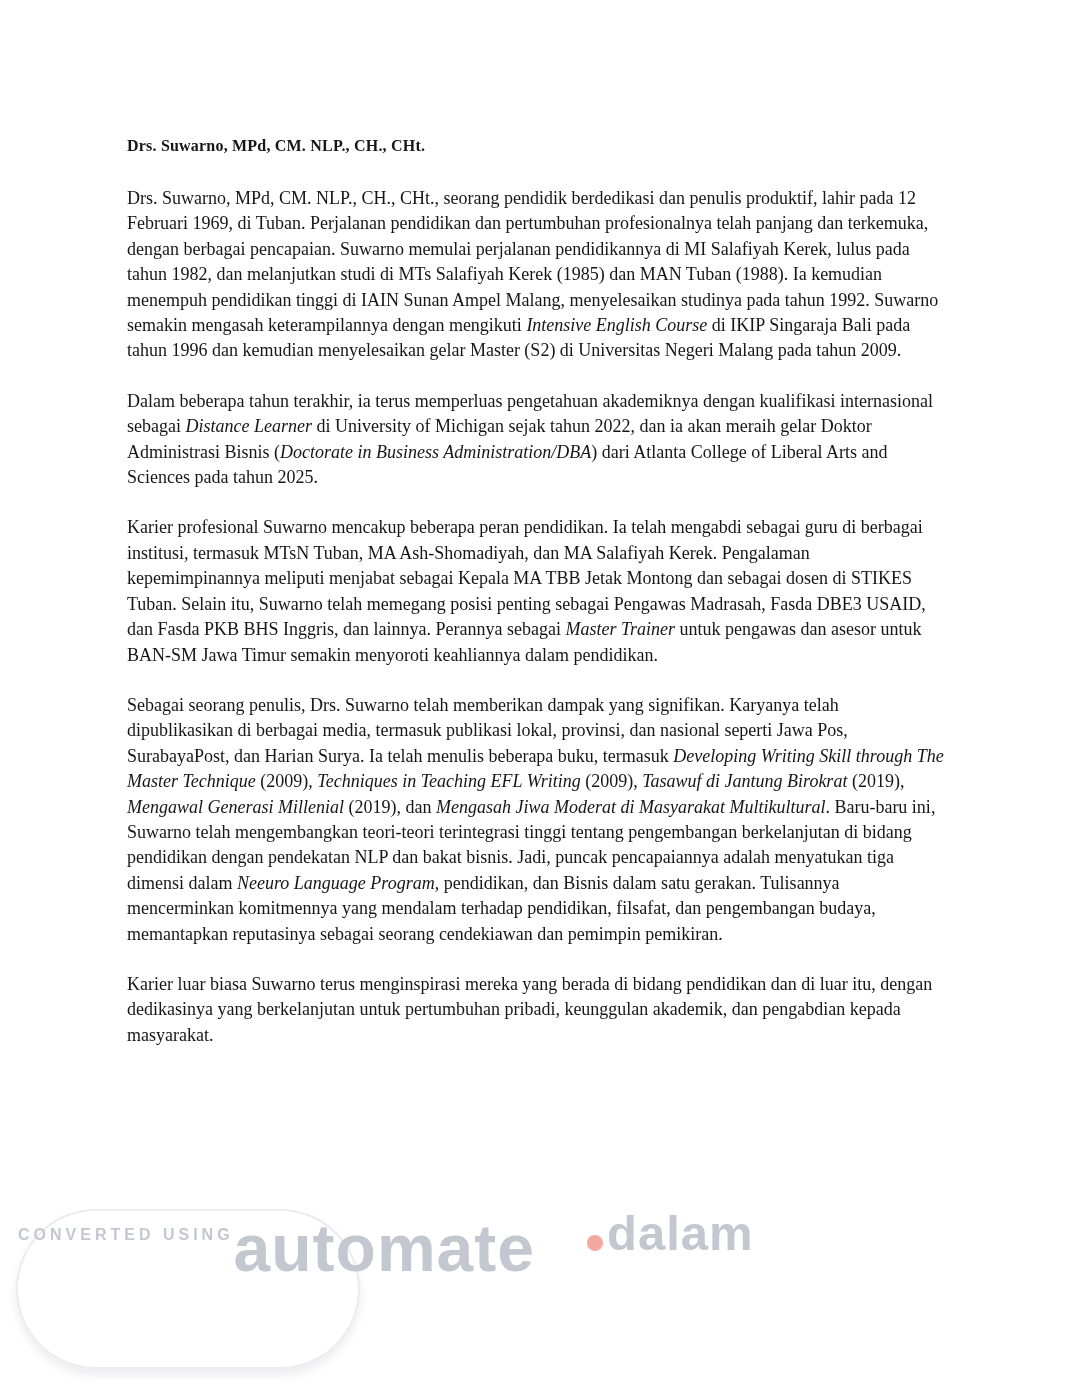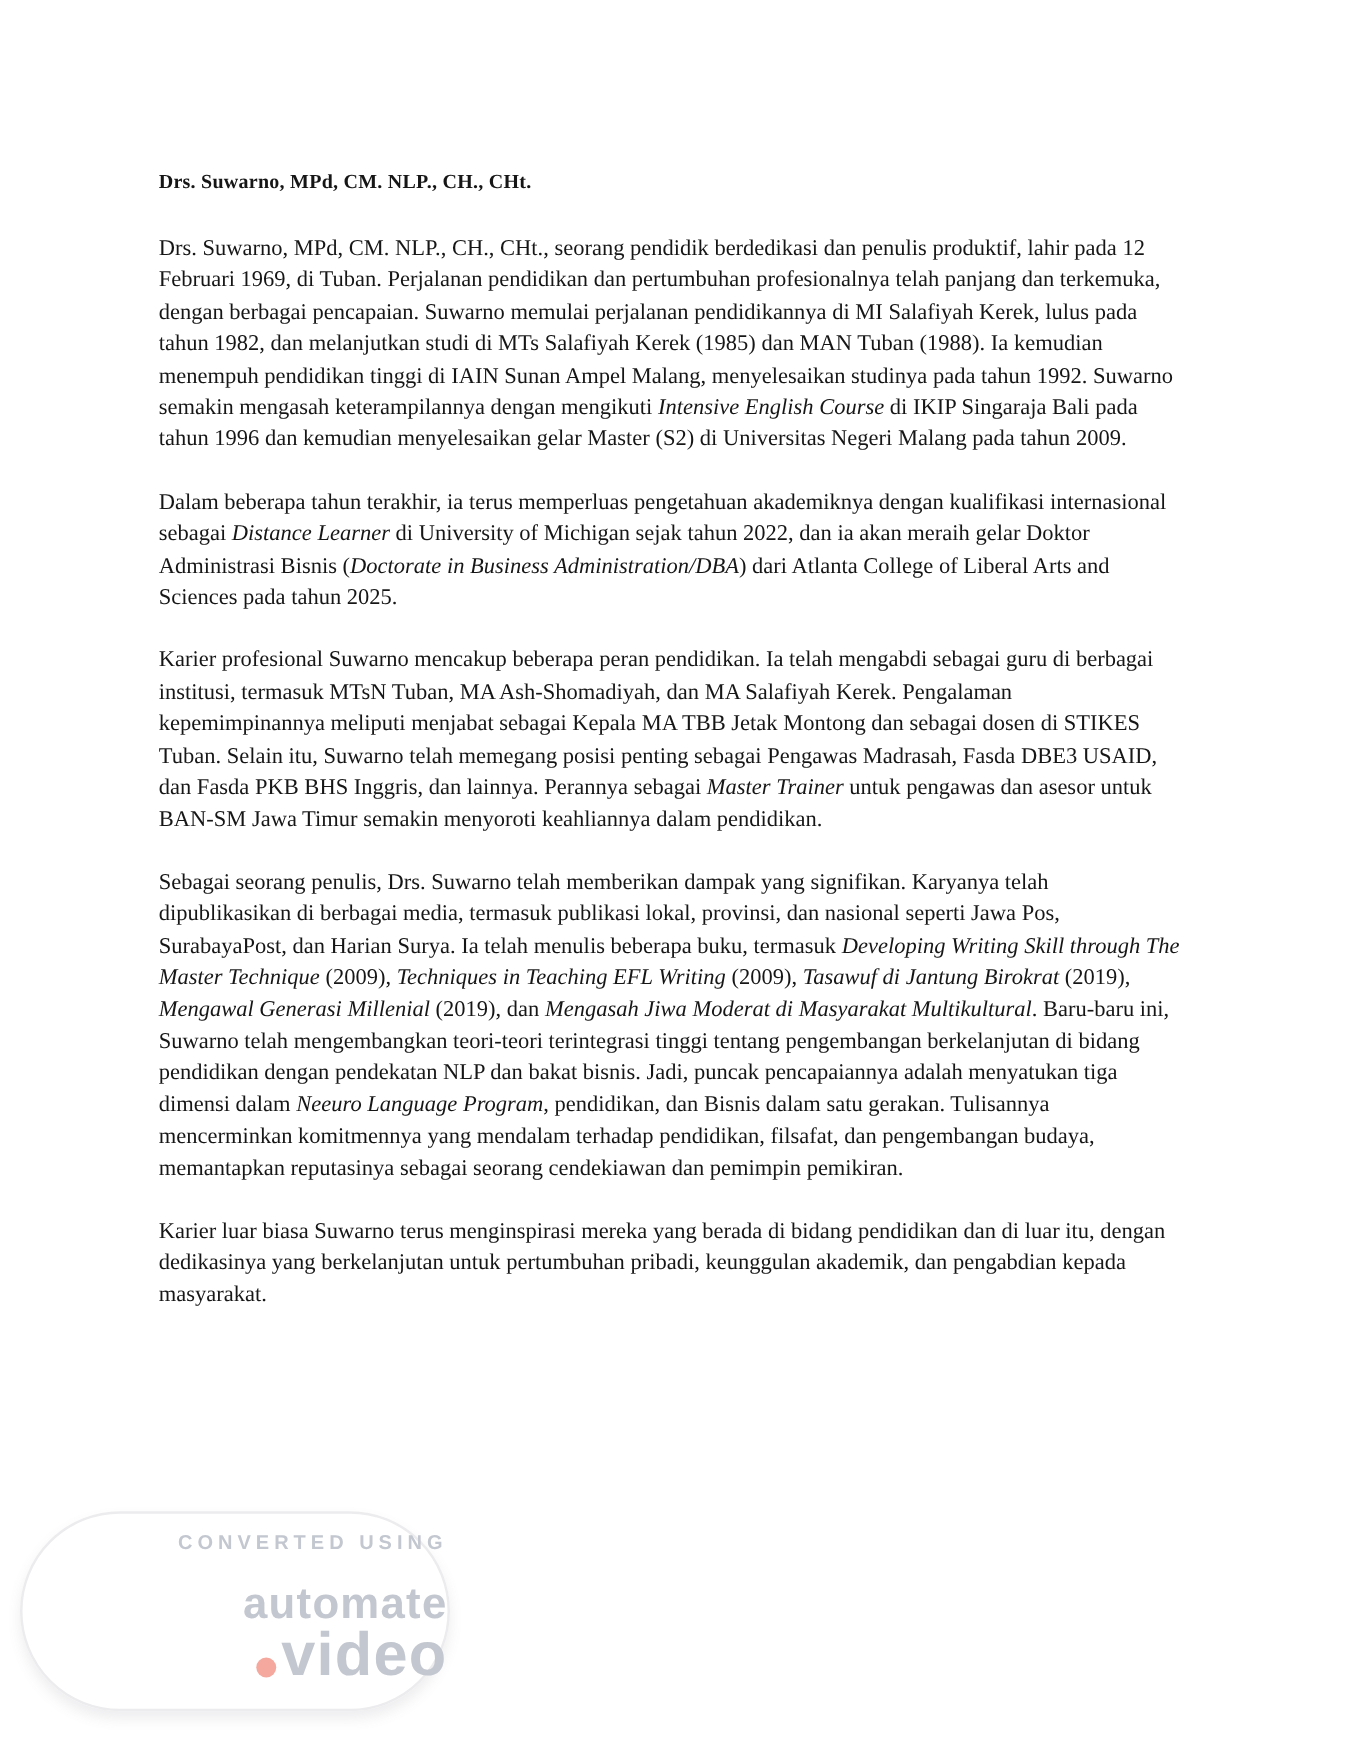--- a/index.html
+++ b/index.html
@@ -44,35 +44,35 @@
     left: 16px;
     top: 1209px;
     width: 344px;
     height: 160px;
     box-sizing: border-box;
     border: 2px solid var(--wm-border, #ececee);
     border-radius: 90px;
     background: rgba(255, 255, 255, 0.40);
     box-shadow: 0 6px 10px rgba(110, 110, 125, 0.12);
     display: flex;
-    flex-direction: column;
-    align-items: flex-end;
+    flex-direction: row;
+    align-items: flex-start;
     font-family: "Liberation Sans", sans-serif;
   }
   .wm-label {
     margin-top: 15px;
     font-size: 16px;
     font-weight: bold;
     letter-spacing: 4px;
     color: var(--wm-label, #c3c7cf);
     white-space: nowrap;
   }
   .wm-brand {
-    margin-top: 21px;
-    font-size: 35px;
+    margin-top: 3px;
+    font-size: 66px;
     font-weight: bold;
     letter-spacing: 1px;
     color: var(--wm-text, #c3c7cf);
     line-height: 1.05;
   }
   .wm-brand2 {
     margin-top: -2px;
     margin-left: 52px;
     display: flex;
     align-items: flex-end;
@@ -106,17 +106,17 @@
         <p><span>Sebagai seorang penulis, Drs. Suwarno telah memberikan dampak yang signifikan. Karyanya telah dipublikasikan di berbagai media, termasuk publikasi lokal, provinsi, dan nasional seperti Jawa Pos, SurabayaPost, dan Harian Surya. Ia telah menulis beberapa buku, termasuk </span><em>Developing Writing Skill through The Master Technique</em><span> (2009), </span><em>Techniques in Teaching EFL Writing</em><span> (2009), </span><em>Tasawuf di Jantung Birokrat</em><span> (2019), </span><em>Mengawal Generasi Millenial</em><span> (2019), dan </span><em>Mengasah Jiwa Moderat di Masyarakat Multikultural</em><span>. Baru-baru ini, Suwarno telah mengembangkan teori-teori terintegrasi tinggi tentang pengembangan berkelanjutan di bidang pendidikan dengan pendekatan NLP dan bakat bisnis. Jadi, puncak pencapaiannya adalah menyatukan tiga dimensi dalam </span><em>Neeuro Language Program</em><span>, pendidikan, dan Bisnis dalam satu gerakan. Tulisannya mencerminkan komitmennya yang mendalam terhadap pendidikan, filsafat, dan pengembangan budaya, memantapkan reputasinya sebagai seorang cendekiawan dan pemimpin pemikiran.</span></p>
         <p><span>Karier luar biasa Suwarno terus menginspirasi mereka yang berada di bidang pendidikan dan di luar itu, dengan dedikasinya yang berkelanjutan untuk pertumbuhan pribadi, keunggulan akademik, dan pengabdian kepada masyarakat.</span></p>
       </div>
   </div>
 
   <div class="watermark">
     <div class="wm-label">CONVERTED USING</div>
     <div class="wm-brand">automate</div>
     <div class="wm-brand2">
       <span class="wm-dot"></span>
-        <span>video</span>
+        <span>dalam</span>
     </div>
   </div>
 
 </div>
 
 </body></html>

